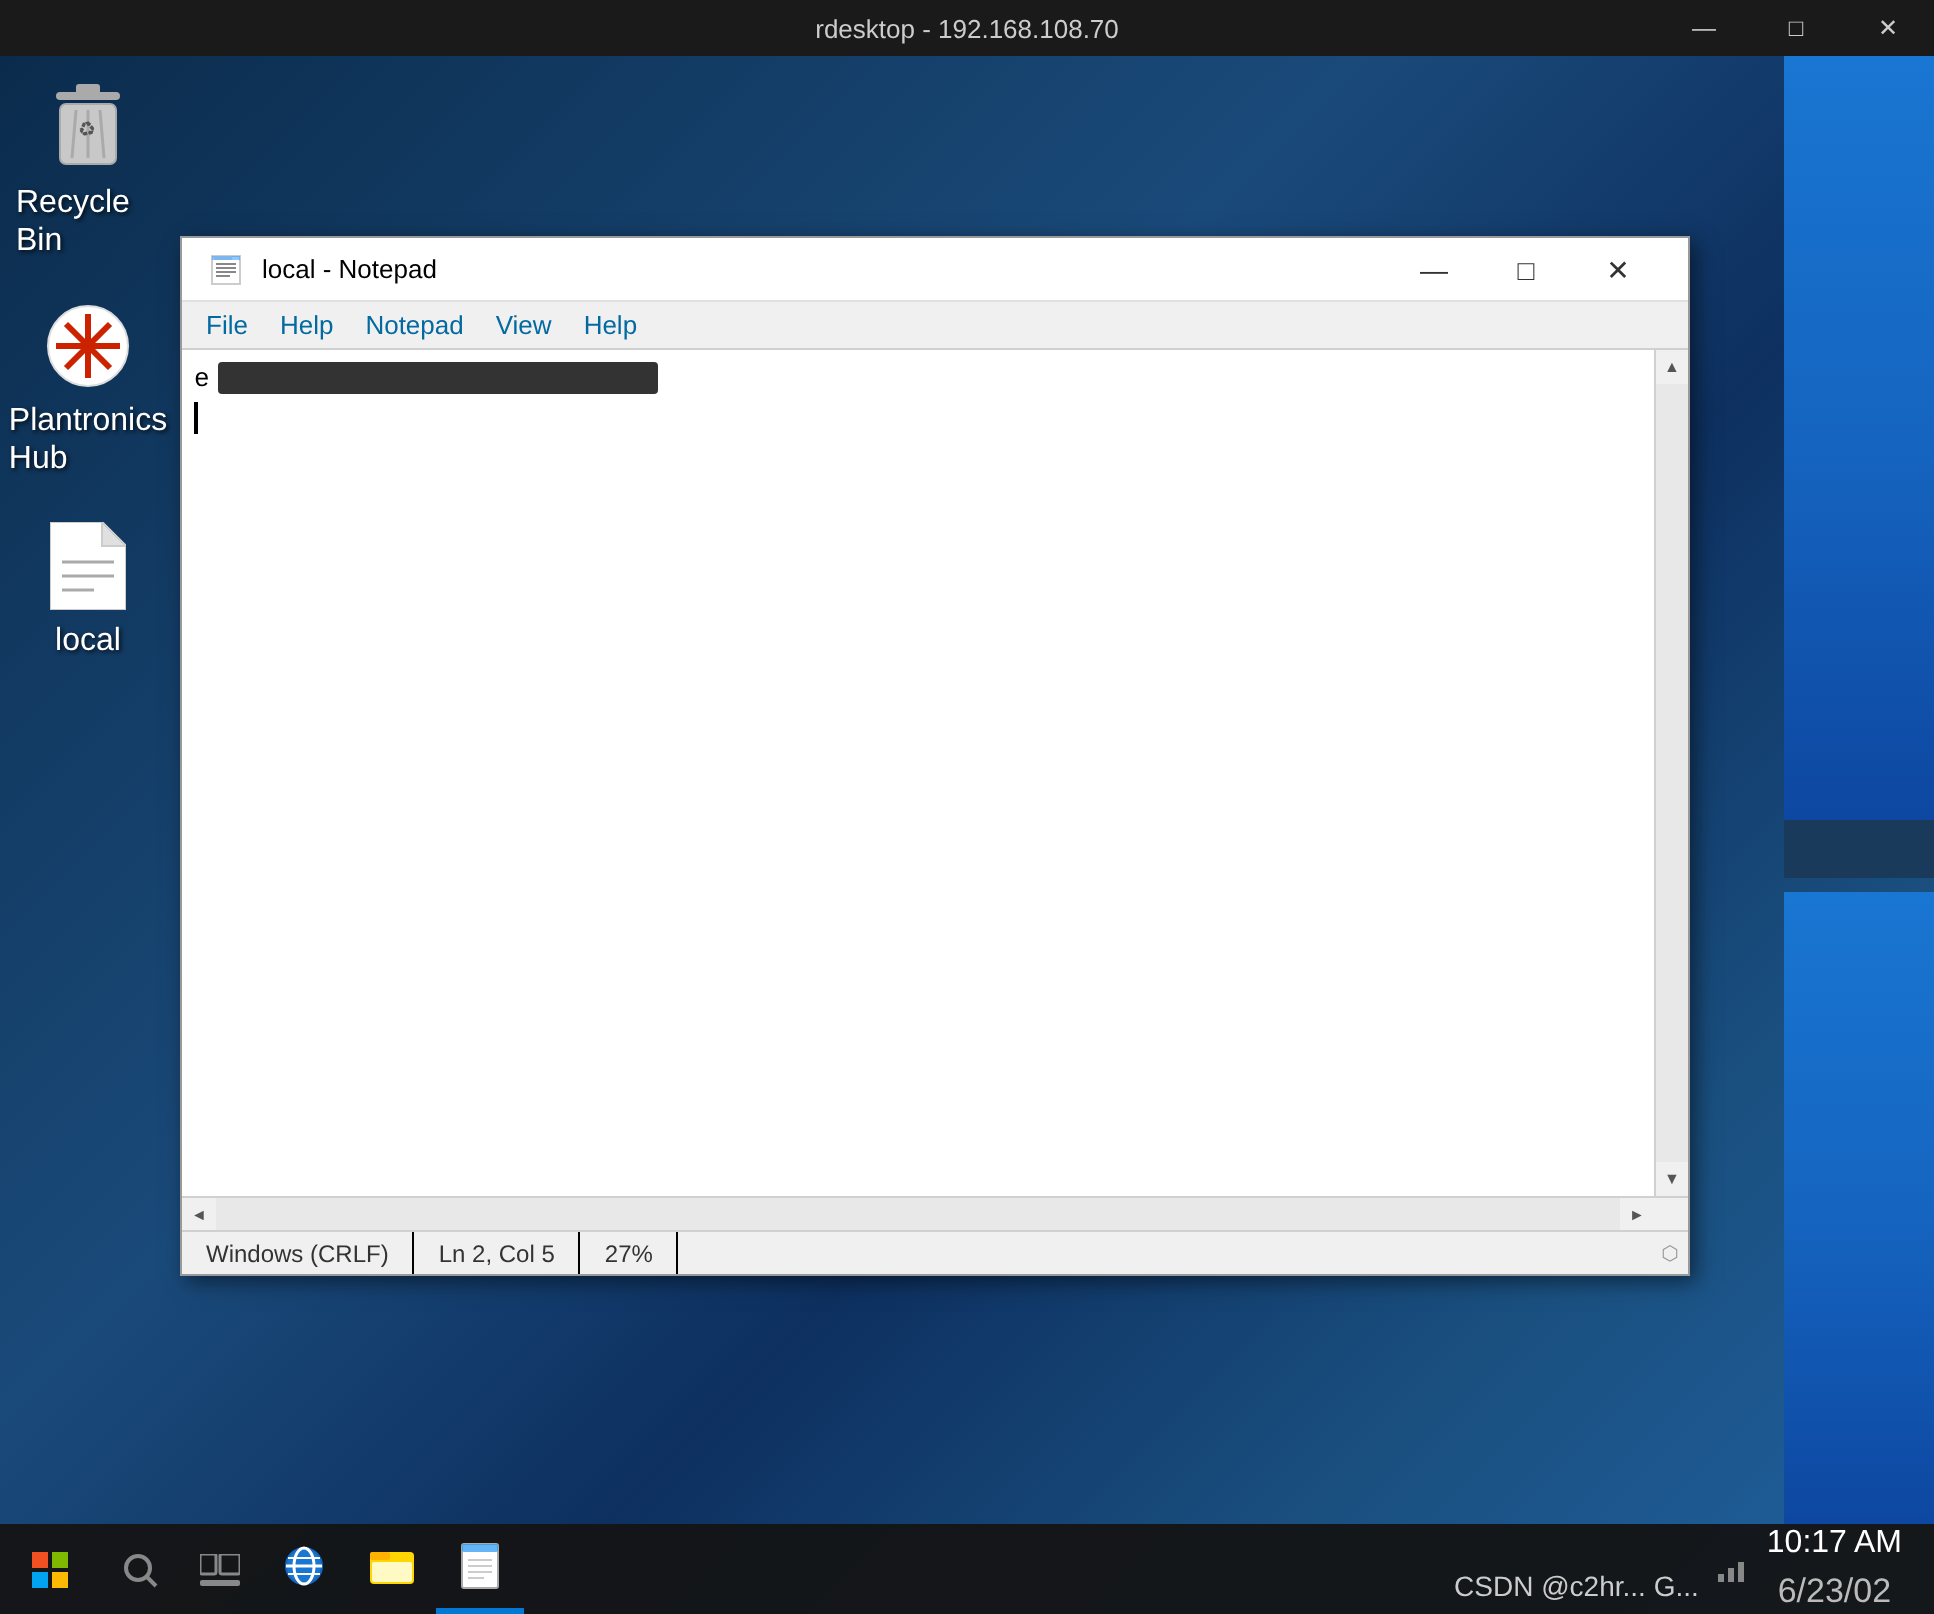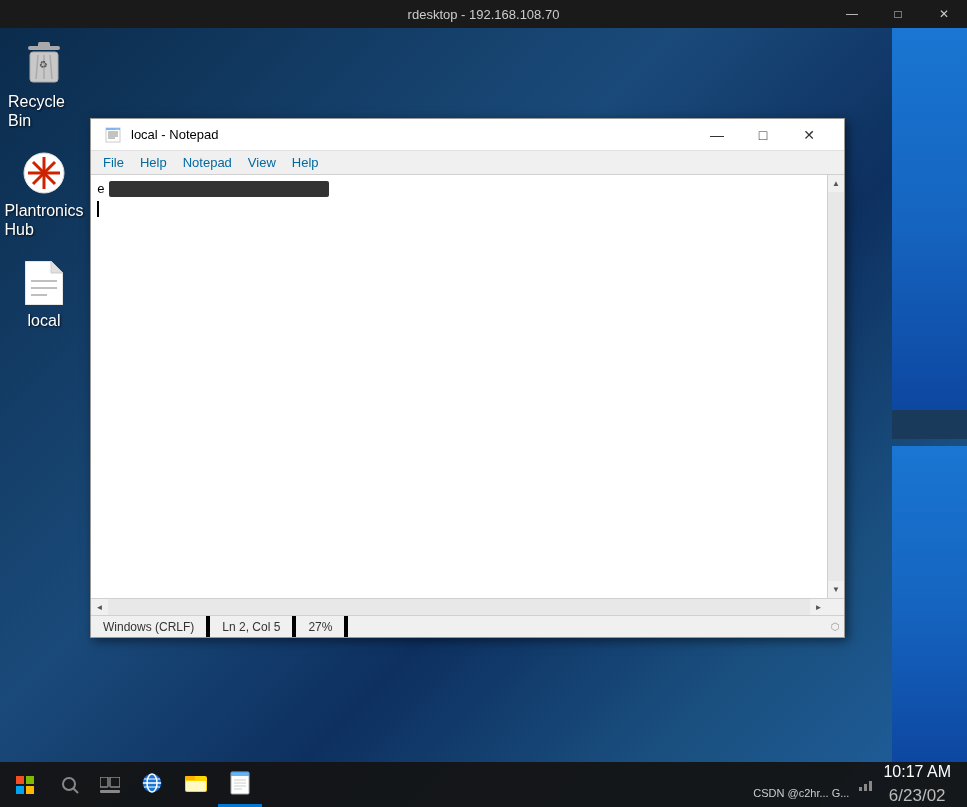--- a/index.html
+++ b/index.html
@@ -235,21 +235,21 @@
       background: #f0f0f0;
       border-top: 1px solid #d0d0d0;
       display: flex;
       align-items: center;
       font-size: 12px;
       color: #333;
     }
 
     .notepad-statusbar .status-section {
       padding: 0 12px;
-      border-right: 4px solid #000000;
+      border-right: 1px solid #000000;
       height: 100%;
       display: flex;
       align-items: center;
     }
 
     .notepad-statusbar .status-section:last-child {
       border-right: none;
     }
 
     .notepad-statusbar .resize-grip {
@@ -563,21 +563,21 @@
           <rect x="3" y="1" width="18" height="4" rx="1" fill="#2196f3" opacity="0.7"></rect>
           <line x1="6" y1="9" x2="18" y2="9" stroke="#ccc" stroke-width="1"></line>
           <line x1="6" y1="12" x2="18" y2="12" stroke="#ccc" stroke-width="1"></line>
           <line x1="6" y1="15" x2="18" y2="15" stroke="#ccc" stroke-width="1"></line>
           <line x1="6" y1="18" x2="14" y2="18" stroke="#ccc" stroke-width="1"></line>
         </svg>
       </div>
     </div>
 
     <div class="taskbar-tray">
-      <div class="taskbar-right-item" style="font-size:11px; color:#ccc; max-width:140px; overflow:hidden; white-space:nowrap; text-overflow:ellipsis;margin-top:16px;">CSDN @c2hr... G...</div>
+      <div class="taskbar-right-item" style="font-size:14px; color:#ccc; max-width:140px; overflow:hidden; white-space:nowrap; text-overflow:ellipsis;margin-top:16px;">CSDN @c2hr... G...</div>
       <div style="width:20px; height:20px; display:flex; align-items:center; justify-content:center;">
         <svg width="16" height="16" viewBox="0 0 16 16">
           <rect x="2" y="10" width="3" height="4" fill="#888"></rect>
           <rect x="7" y="7" width="3" height="7" fill="#888"></rect>
           <rect x="12" y="4" width="3" height="10" fill="#888"></rect>
         </svg>
       </div>
       <div class="taskbar-clock">
         <div style="font-size:16px;">10:17 AM</div>
         <div style="font-size:17px; color:#bbb;">6/23/02</div>

